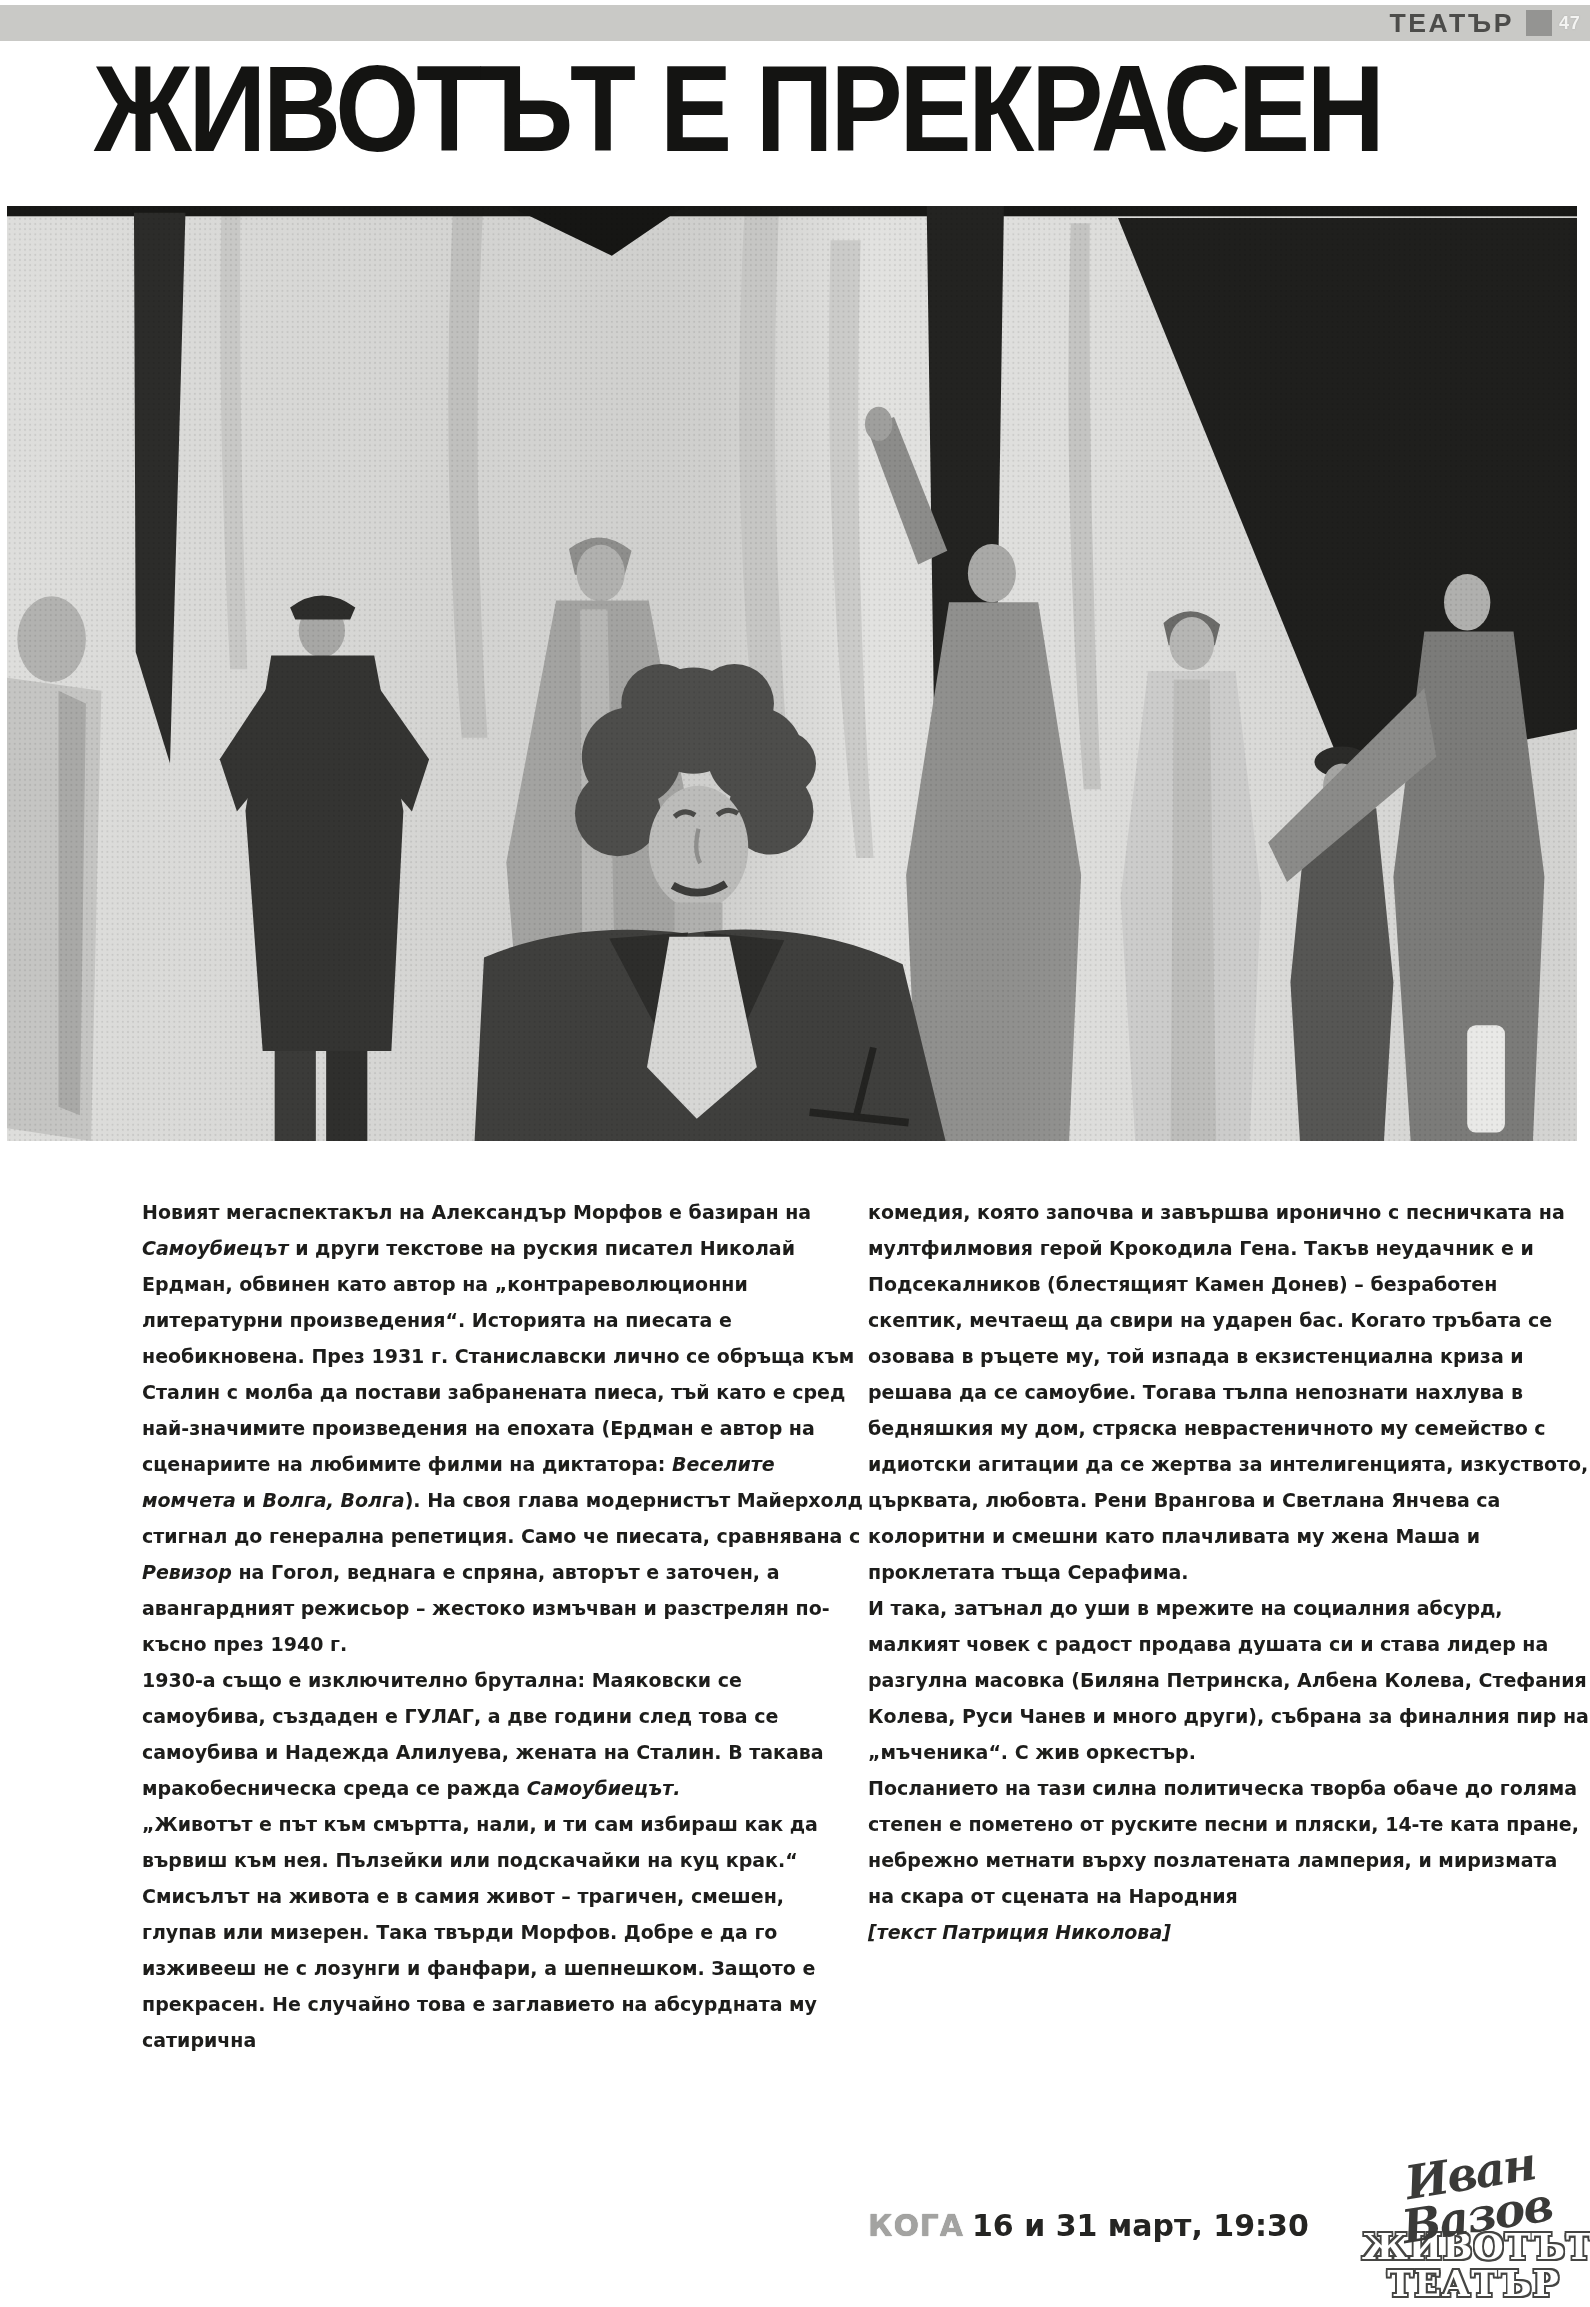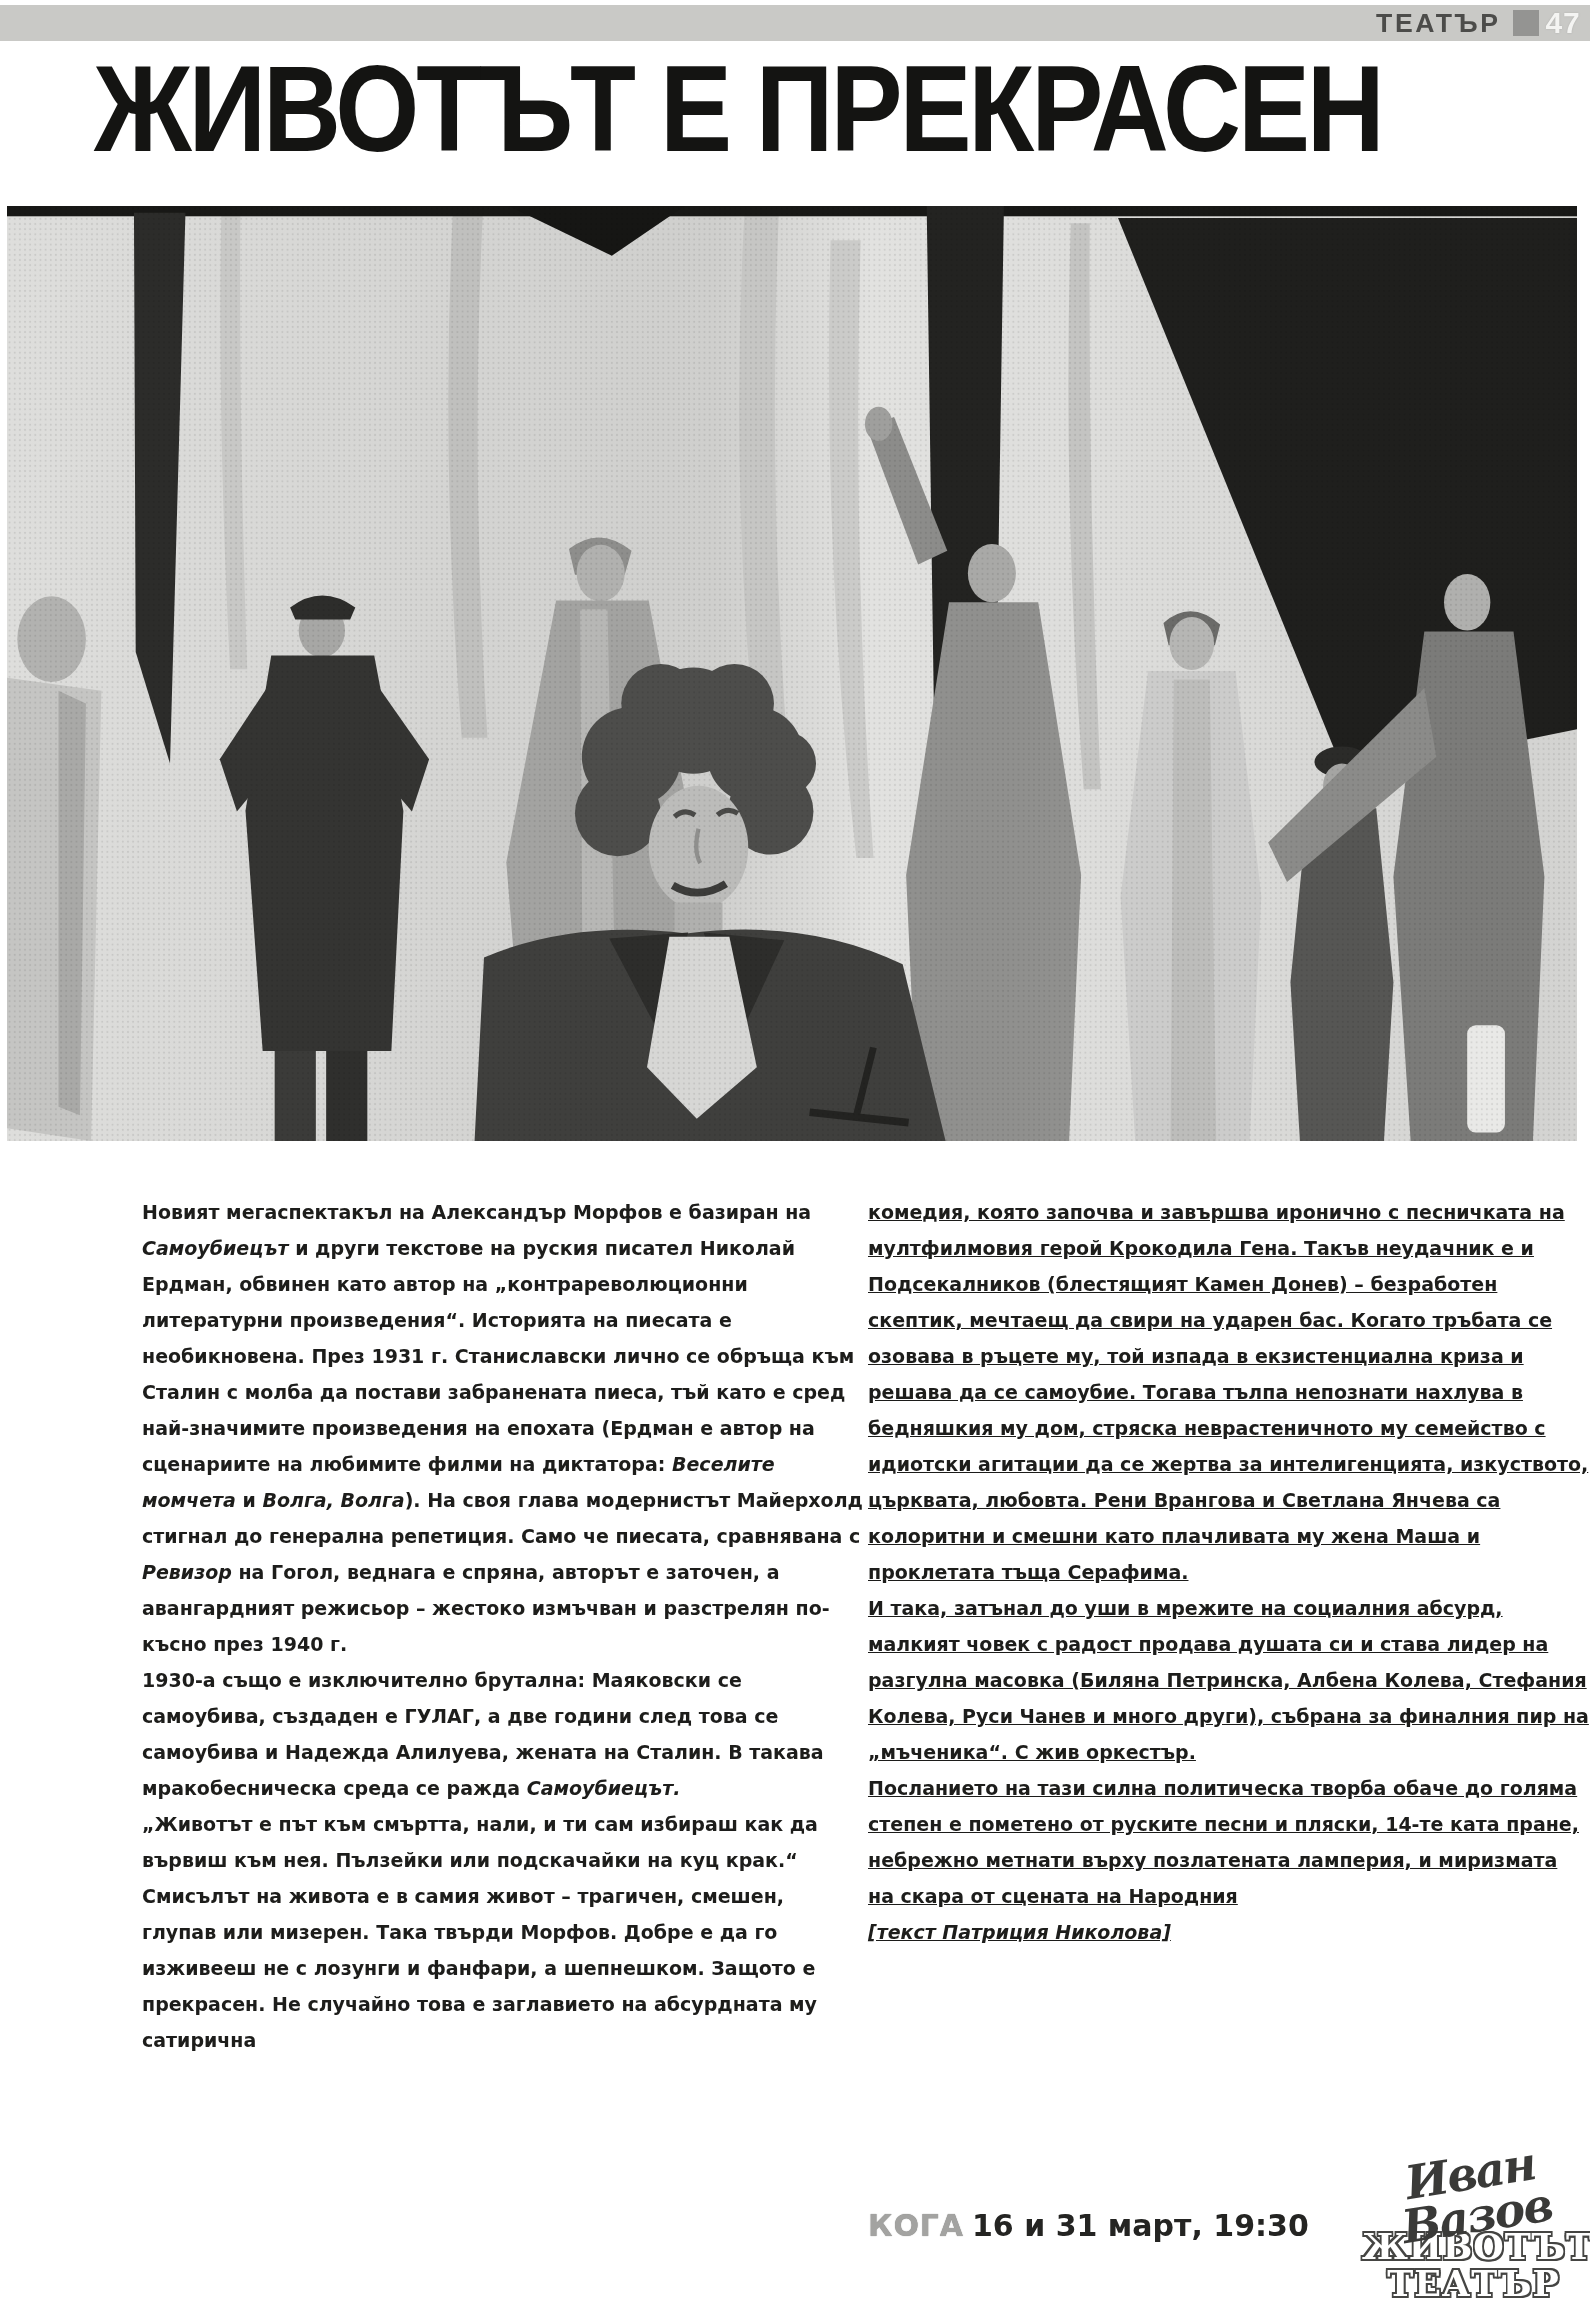--- a/index.html
+++ b/index.html
@@ -12,37 +12,37 @@
     position:absolute;left:0;top:5.1px;width:1591px;height:36px;
     background:#c9c9c6;display:flex;align-items:center;justify-content:flex-end;
     padding-right:10.3px;box-sizing:border-box;
   }
   .section-label{
     font-family:"Liberation Sans",sans-serif;font-weight:bold;font-size:26.6px;
     color:#4c4c4a;letter-spacing:2.6px;
   }
   .pagebox{width:26px;height:26px;background:#949492;margin:0 6.9px 0 12px;}
   .pagenum{
-    font-family:"Liberation Sans",sans-serif;font-weight:bold;font-size:30px;
+    font-family:"Liberation Sans",sans-serif;font-weight:bold;font-size:18px;
     color:#f4f4f2;text-shadow:0 0 1.7px #a8a8a6;letter-spacing:0.9px;
   }
   
   .headline{
     position:absolute;left:94px;top:38px;margin:0;white-space:nowrap;
     font-family:"Liberation Sans",sans-serif;font-weight:900;font-size:120px;
     letter-spacing:-3.4px;color:#141412;
     transform:scaleX(0.90) scaleY(1.02);transform-origin:left top;
   }
   
   .photo{position:absolute;left:6.9px;top:206px;width:1570px;height:935px;margin:0;}
   .photo svg{display:block;width:100%;height:100%;}
   
   .col{position:absolute;top:1194px;width:721px;}
   .col-left{left:142px;}
-  .col-right{left:868px;text-decoration:underline;}
+  .col-right{left:868px;}
   .col p{
     margin:0;font-size:19px;line-height:36px;font-weight:600;
     color:#1d1d1b;text-align:left;
   }
   .it{font-style:italic;}
   .bd{font-weight:bold;}
   
   .schedule{position:absolute;left:868px;top:2203px;}
   .sched-line{margin:0;font-size:30px;line-height:45px;font-weight:bold;
     font-family:"DejaVu Sans",sans-serif;color:#242422;}

